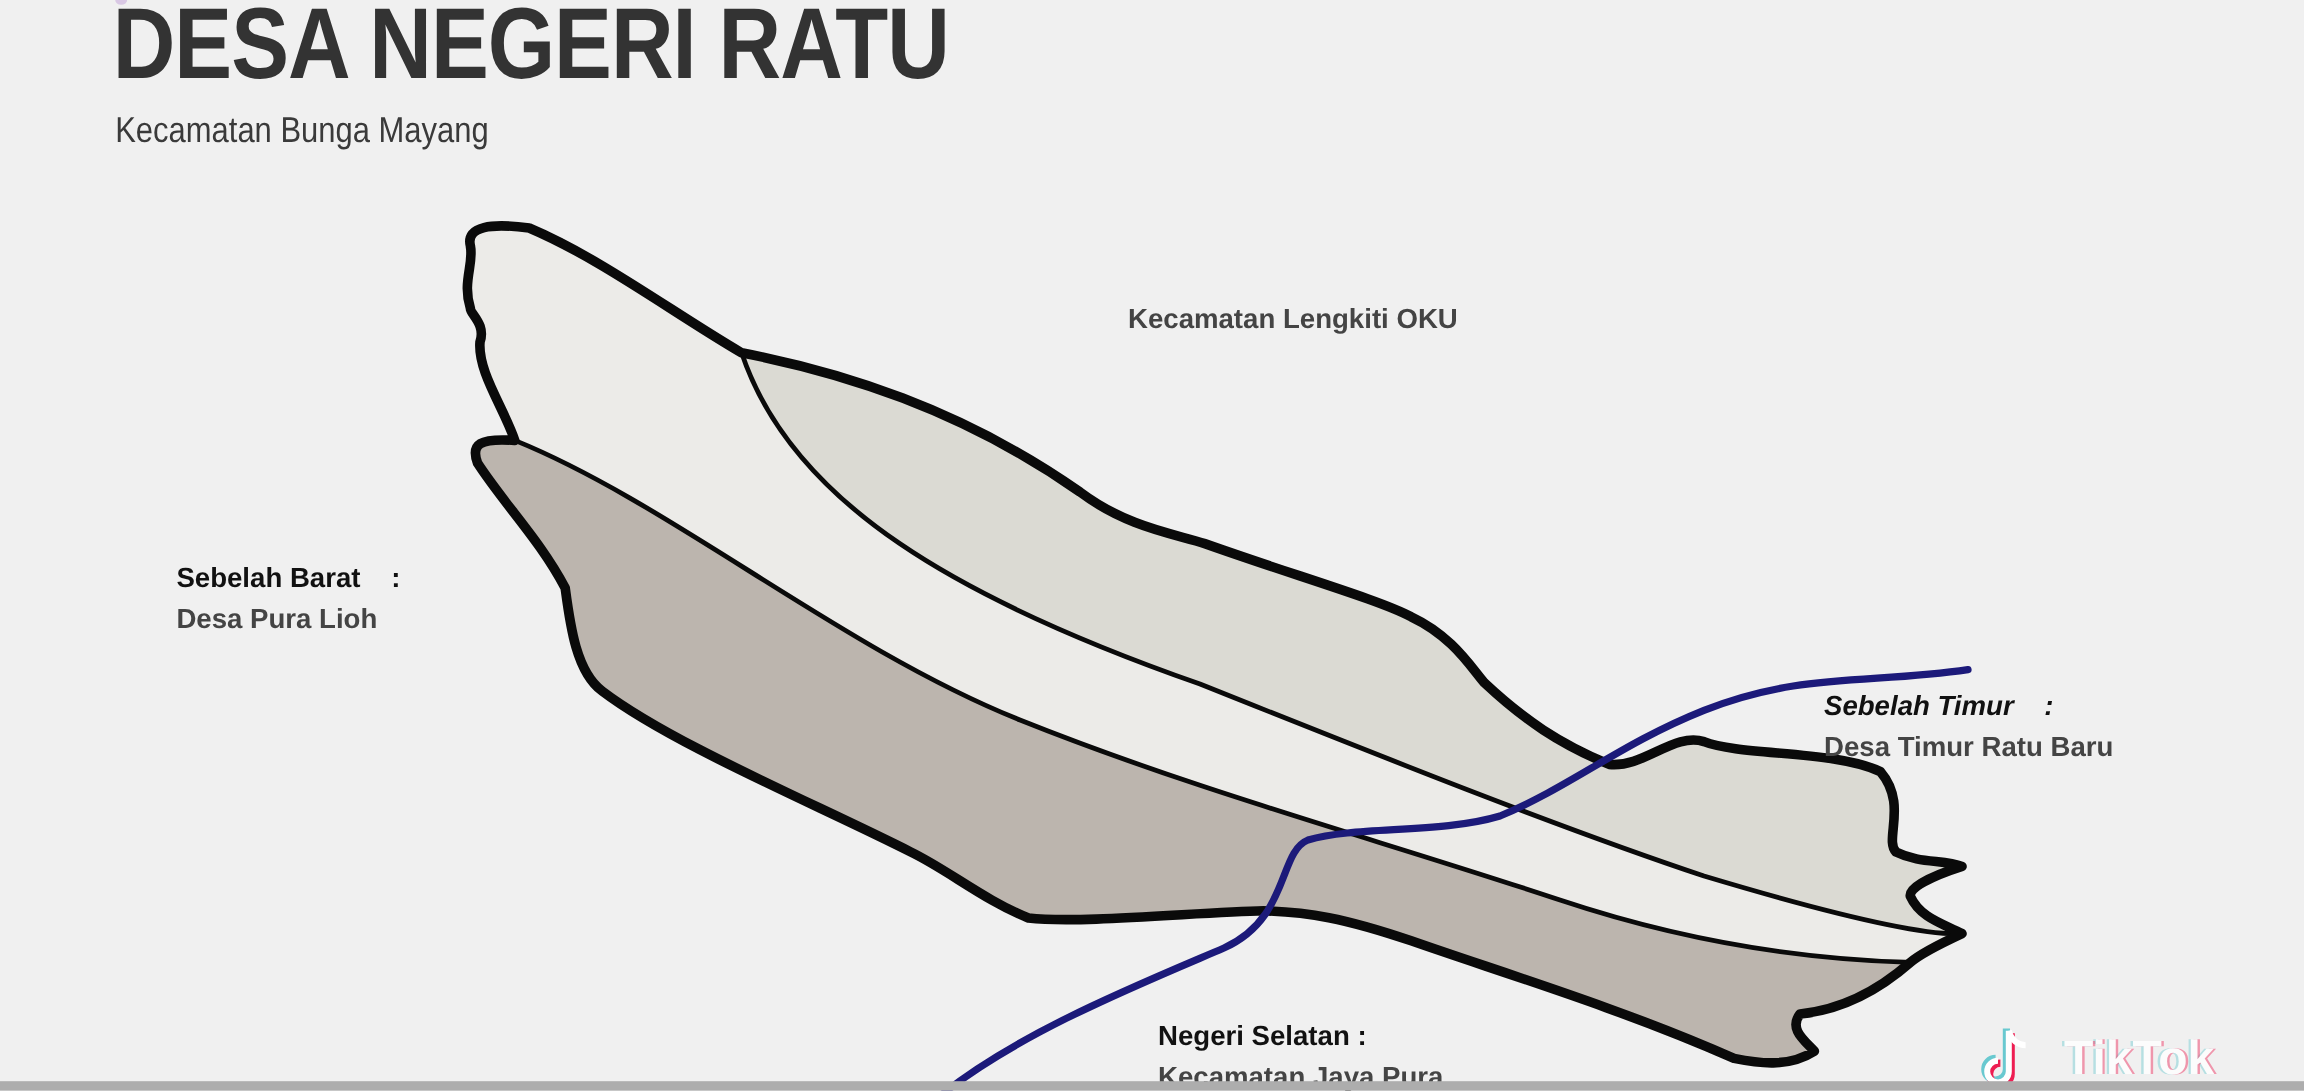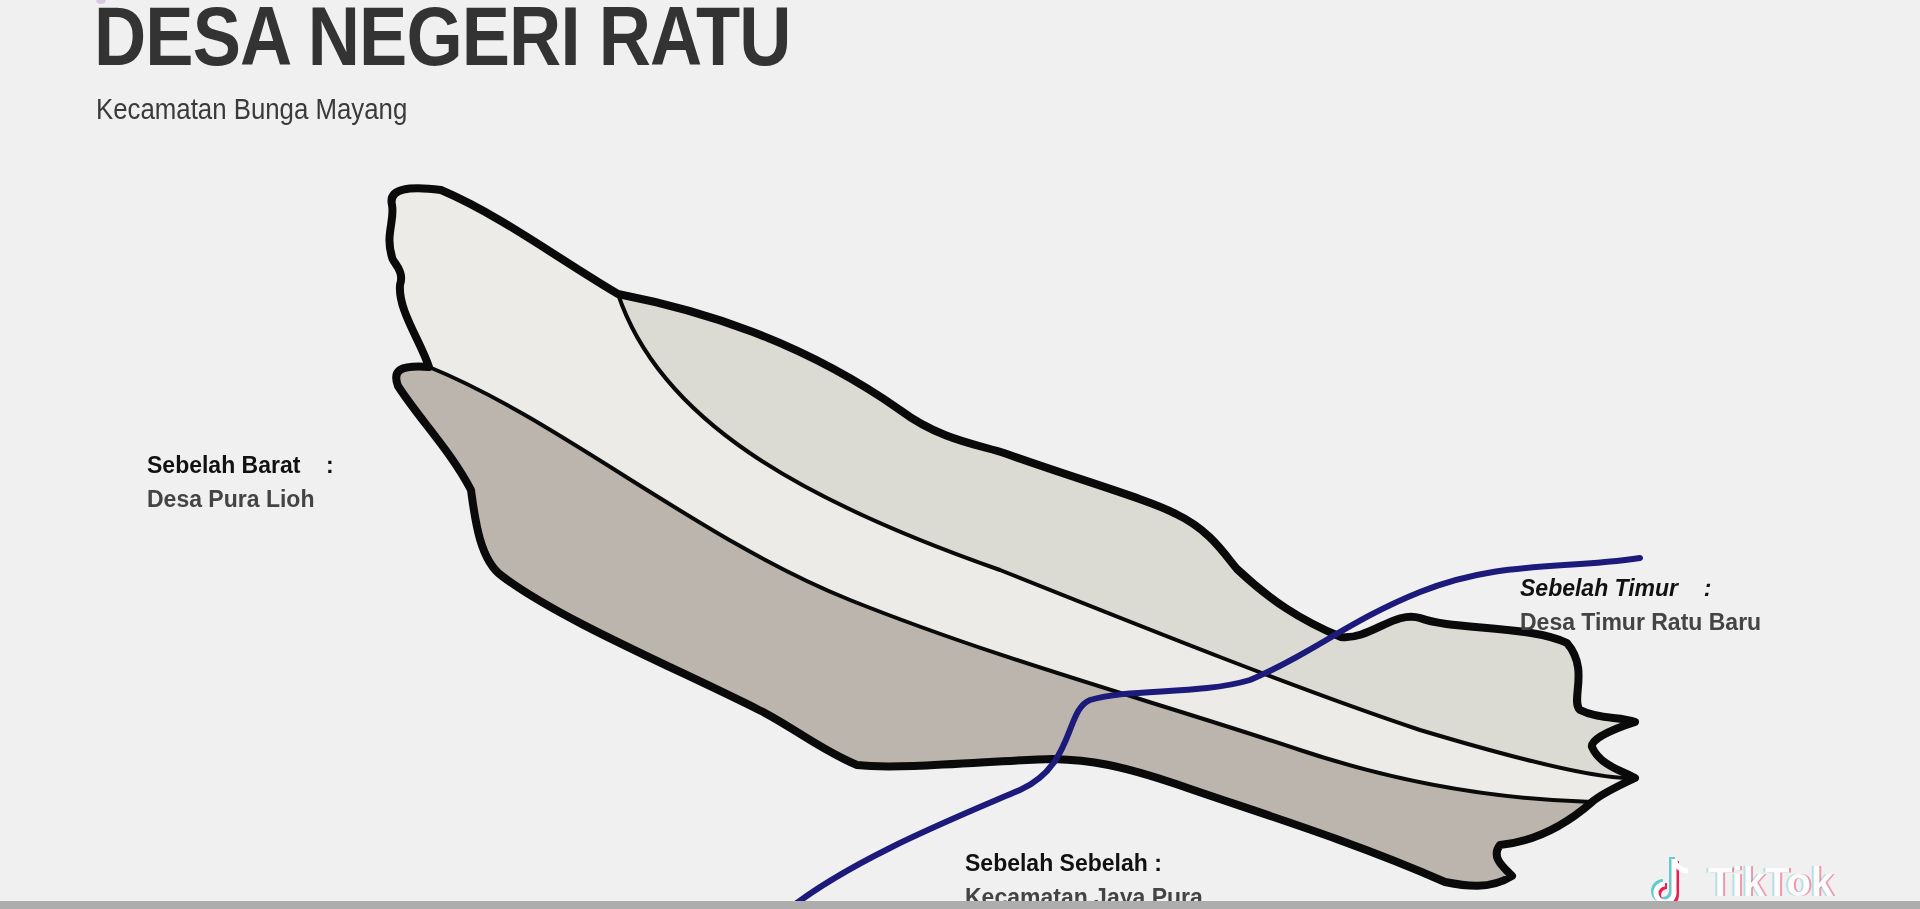--- a/index.html
+++ b/index.html
@@ -18,21 +18,21 @@
   .subtitle {
     position:absolute; left:96px; top:92px;
     font-size:30px; color:#3a3a3a; transform:scaleX(0.86); transform-origin:left top;
     white-space:nowrap;
   }
   .map-svg { position:absolute; left:0; top:0; }
   .label { position:absolute; white-space:nowrap; line-height:1.2; }
   .label .head { font-weight:700; font-size:23px; color:#111111; display:block; }
   .label .val { font-weight:700; font-size:23px; color:#444444; display:block; margin-top:6px; }
   .bottom-bar { position:absolute; left:0; top:901px; width:1920px; height:8px; background:#adadad; }
-  .watermark { position:absolute; left:1648px; top:855px; display:flex; align-items:center; gap:10px; }
+  .watermark { position:absolute; left:1648px; top:855px; display:flex; align-items:center; gap:22px; }
   .wm-text { font-size:40px; font-weight:700; color:#ffffff; opacity:0.85;
     text-shadow: 2px 0 0 rgba(238,29,82,0.5), -2px 0 0 rgba(105,201,208,0.5); }
   .corner-dot { position:absolute; left:96px; top:-4px; width:10px; height:8px; border-radius:50%; background:#d9c8e4; }
 </style>
 </head>
 <body>
 
 <div class="corner-dot"></div>
 
 <div class="title">DESA NEGERI RATU</div>
@@ -95,34 +95,35 @@
                C1120,765 1090,760 1053,759 C1000,760 900,770 857,765
                C820,750 790,725 759,710 C680,670 560,620 502,576
                C480,560 475,520 471,490 C450,450 420,420 398,386
                C392,370 400,365 429,367 C420,340 398,310 400,285
                C405,270 392,262 392,257 C385,235 395,220 392,205 Z" fill="none" stroke="#0a0a0a" stroke-width="8" stroke-linejoin="round"></path>
 
   <path d="M785,912 C850,860 950,820 1020,790 C1075,765 1065,710 1090,700 C1130,688 1200,695 1250,680 C1310,655 1350,620 1420,592 C1500,560 1560,570 1640,558" fill="none" stroke="#1c1a7a" stroke-width="6" stroke-linecap="round"></path>
 </svg>
 
 <div class="label" style="left:940px; top:246px;">
+  <span class="val">Kecamatan Lengkiti OKU</span>
 </div>
 
 <div class="label" style="left:147px; top:452px;">
-  <span class="head" style="white-space:pre;">Sebelah Barat    :</span>
+  <span class="head" style="white-space:pre;margin-top:16px;">Sebelah Barat    :</span>
   <span class="val">Desa Pura Lioh</span>
 </div>
 
 <div class="label" style="left:1520px; top:575px;">
   <span class="head" style="white-space:pre;font-style:italic;">Sebelah Timur    :</span>
   <span class="val">Desa Timur Ratu Baru</span>
 </div>
 
 <div class="label" style="left:965px; top:850px;">
-  <span class="head">Sebelah Sebelah :</span>
+  <span class="head">Negeri Selatan :</span>
   <span class="val">Kecamatan Jaya Pura</span>
 </div>
 
 <div class="watermark">
   <svg width="50" height="54" viewBox="0 0 50 54">
     <path d="M26,4 L26,38 A9,9 0 1 1 17,29" fill="none" stroke="#69c9d0" stroke-width="6" transform="translate(-2,-2)"></path>
     <path d="M26,4 L26,38 A9,9 0 1 1 17,29" fill="none" stroke="#ee1d52" stroke-width="6" transform="translate(2,2)"></path>
     <path d="M26,4 L26,38 A9,9 0 1 1 17,29" fill="none" stroke="#ffffff" stroke-width="5"></path>
     <path d="M26,4 C28,12 34,16 40,16" fill="none" stroke="#ffffff" stroke-width="5"></path>
   </svg>

